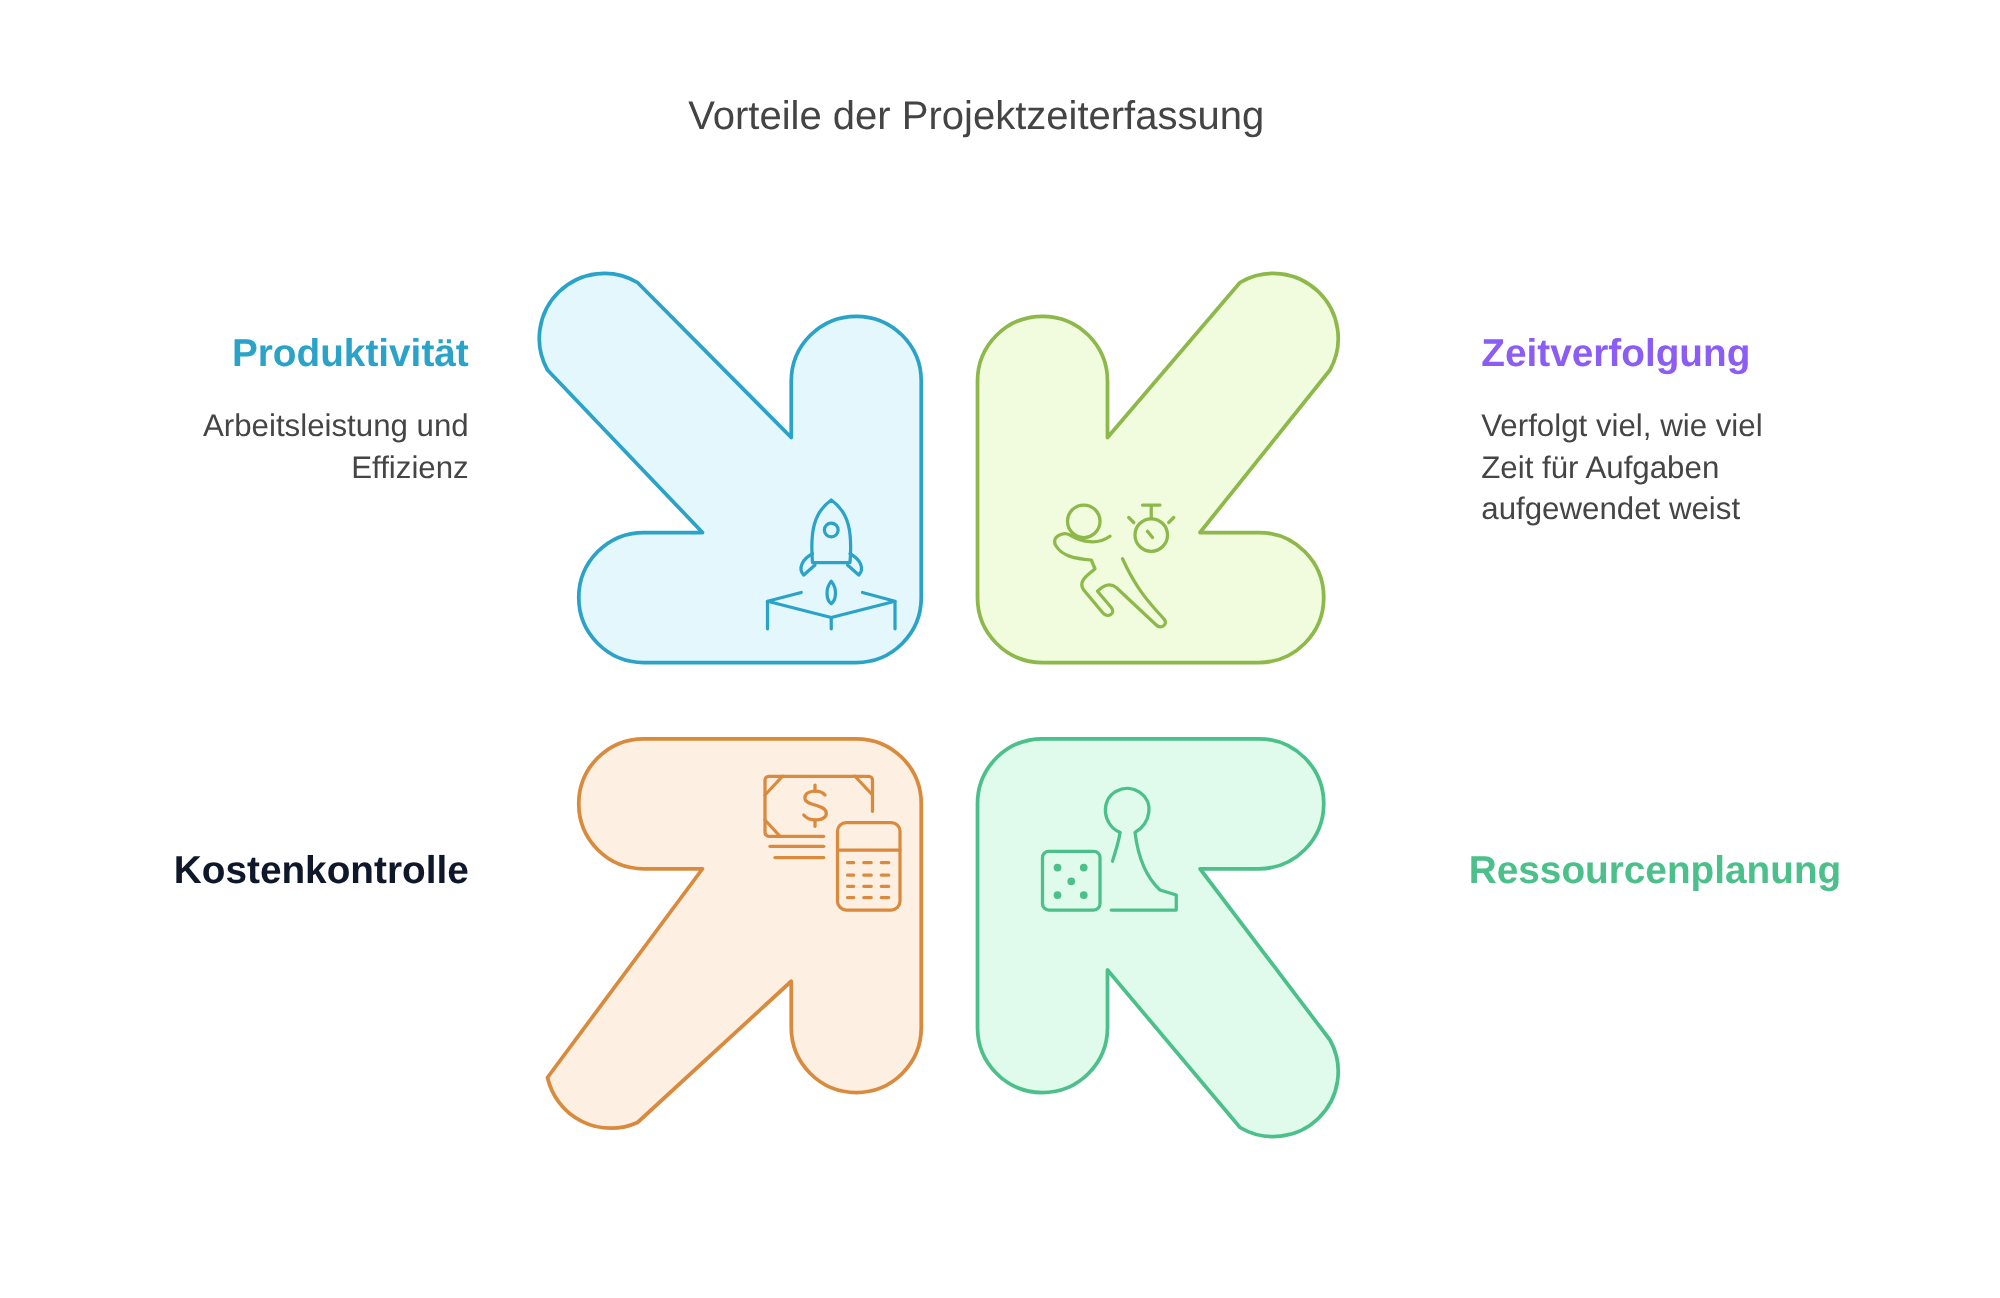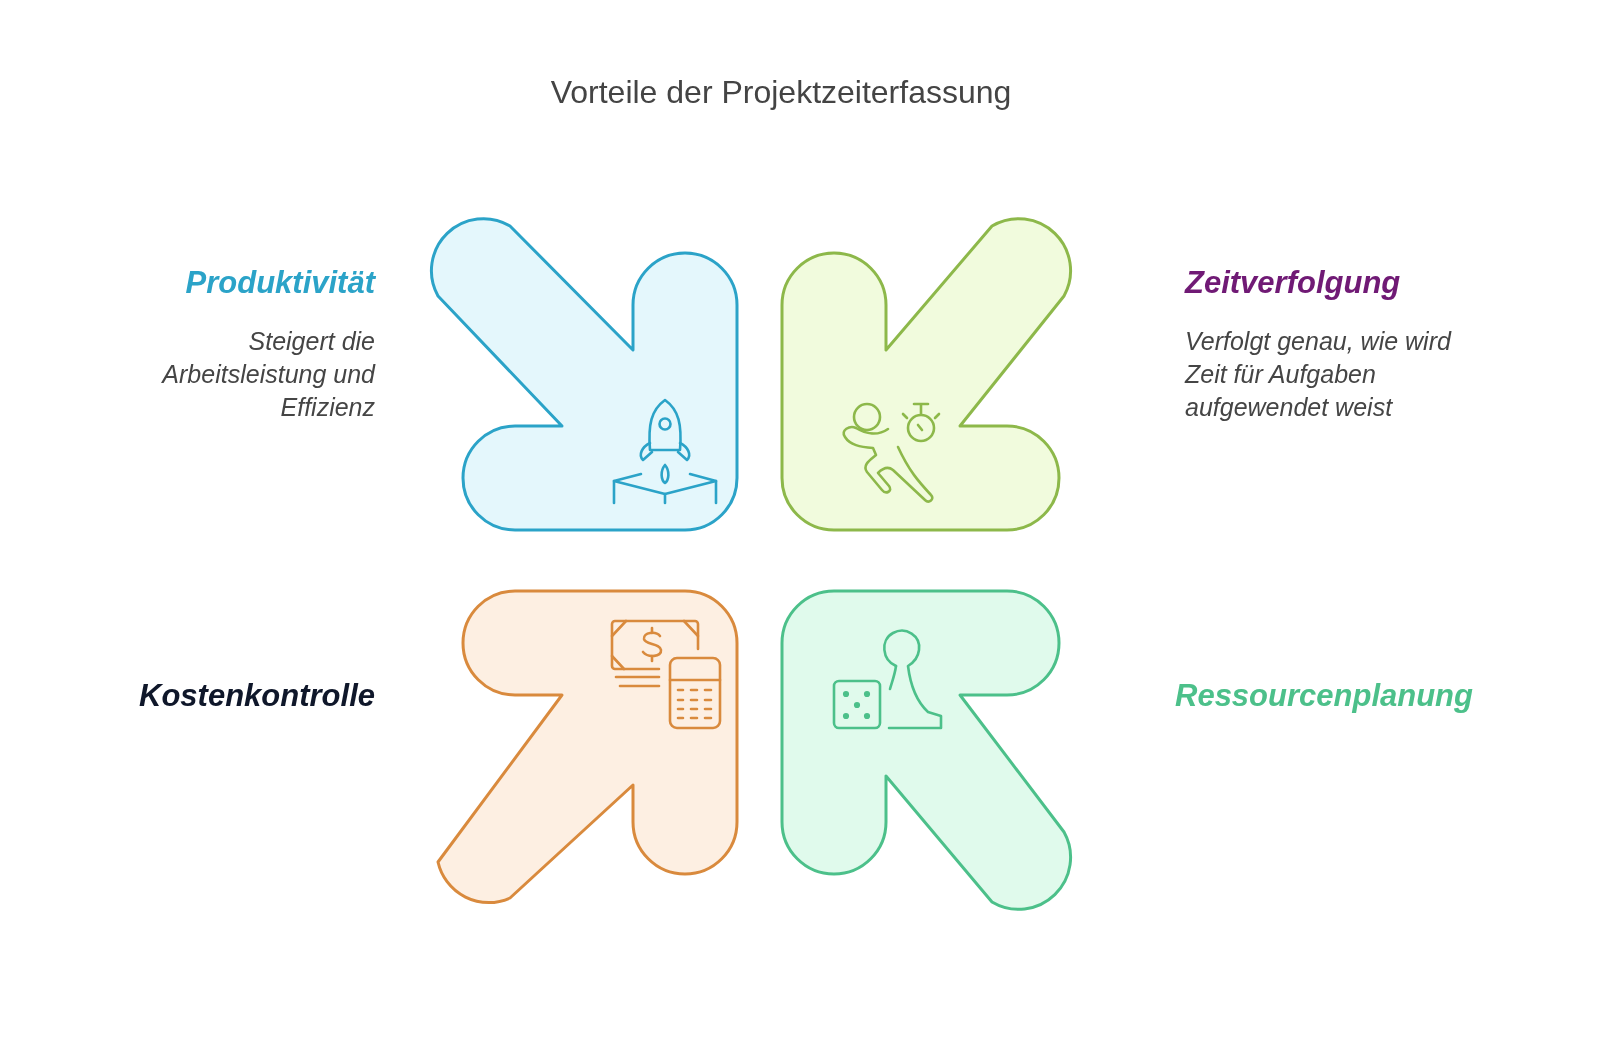--- a/index.html
+++ b/index.html
@@ -1,19 +1,19 @@
 <!DOCTYPE html>
 <html><head>
 <meta charset="utf-8">
 <style>
   html,body{margin:0;padding:0;background:#ffffff;}
   body{width:1600px;height:1038px;position:relative;overflow:hidden;font-family:"Liberation Sans",sans-serif;}
   .title{position:absolute;left:0;width:1562px;top:74px;text-align:center;font-size:32px;color:#444444;font-family:"Liberation Sans",sans-serif;}
   .diagram{position:absolute;left:0;top:0;}
-  .label{position:absolute;font-family:"Liberation Sans",sans-serif;font-style:italic;}
+  .label{position:absolute;font-family:"Liberation Sans",sans-serif;}
   .heading{font-size:31px;font-weight:bold;line-height:40px;}
   .desc{font-size:25px;color:#454545;line-height:33px;margin-top:22px;}
   .left{text-align:right;}
   .right{text-align:left;}
 </style>
 </head>
 <body>
 
 <div class="title">Vorteile der Projektzeiterfassung</div>
 
@@ -80,30 +80,29 @@
       <circle cx="867" cy="716" r="1.8" fill="#4CC08A"></circle>
       <path d="M 896 666 C 882 660 880 640 893 633 C 906 626 921 636 919 650 C 918 658 913 663 908 666 C 910 682 915 700 928 712 L 941 716 L 941 728 L 889 728"></path>
       <path d="M 896 666 C 895 674 892 682 890 689"></path>
     </g>
   </g>
 </svg>
 
 <div class="label left" style="right:1225px;top:263px;width:320px;">
   <div class="heading" style="color:#2BA3C8;">Produktivität</div>
   <div class="desc">
-    <div>Steigert die</div>
     <div>Arbeitsleistung und</div>
     <div>Effizienz</div>
   </div>
 </div>
 
 <div class="label right" style="left:1185px;top:263px;width:360px;">
-  <div class="heading" style="color:#701a75;">Zeitverfolgung</div>
+  <div class="heading" style="color:#8b5cf6;">Zeitverfolgung</div>
   <div class="desc">
-    <div>Verfolgt genau, wie wird</div>
+    <div>Verfolgt viel, wie viel</div>
     <div>Zeit für Aufgaben</div>
     <div>aufgewendet weist</div>
   </div>
 </div>
 
 <div class="label left" style="right:1225px;top:676px;width:340px;">
   <div class="heading" style="color:#0f172a;">Kostenkontrolle</div>
 </div>
 
 <div class="label right" style="left:1175px;top:676px;width:380px;">

